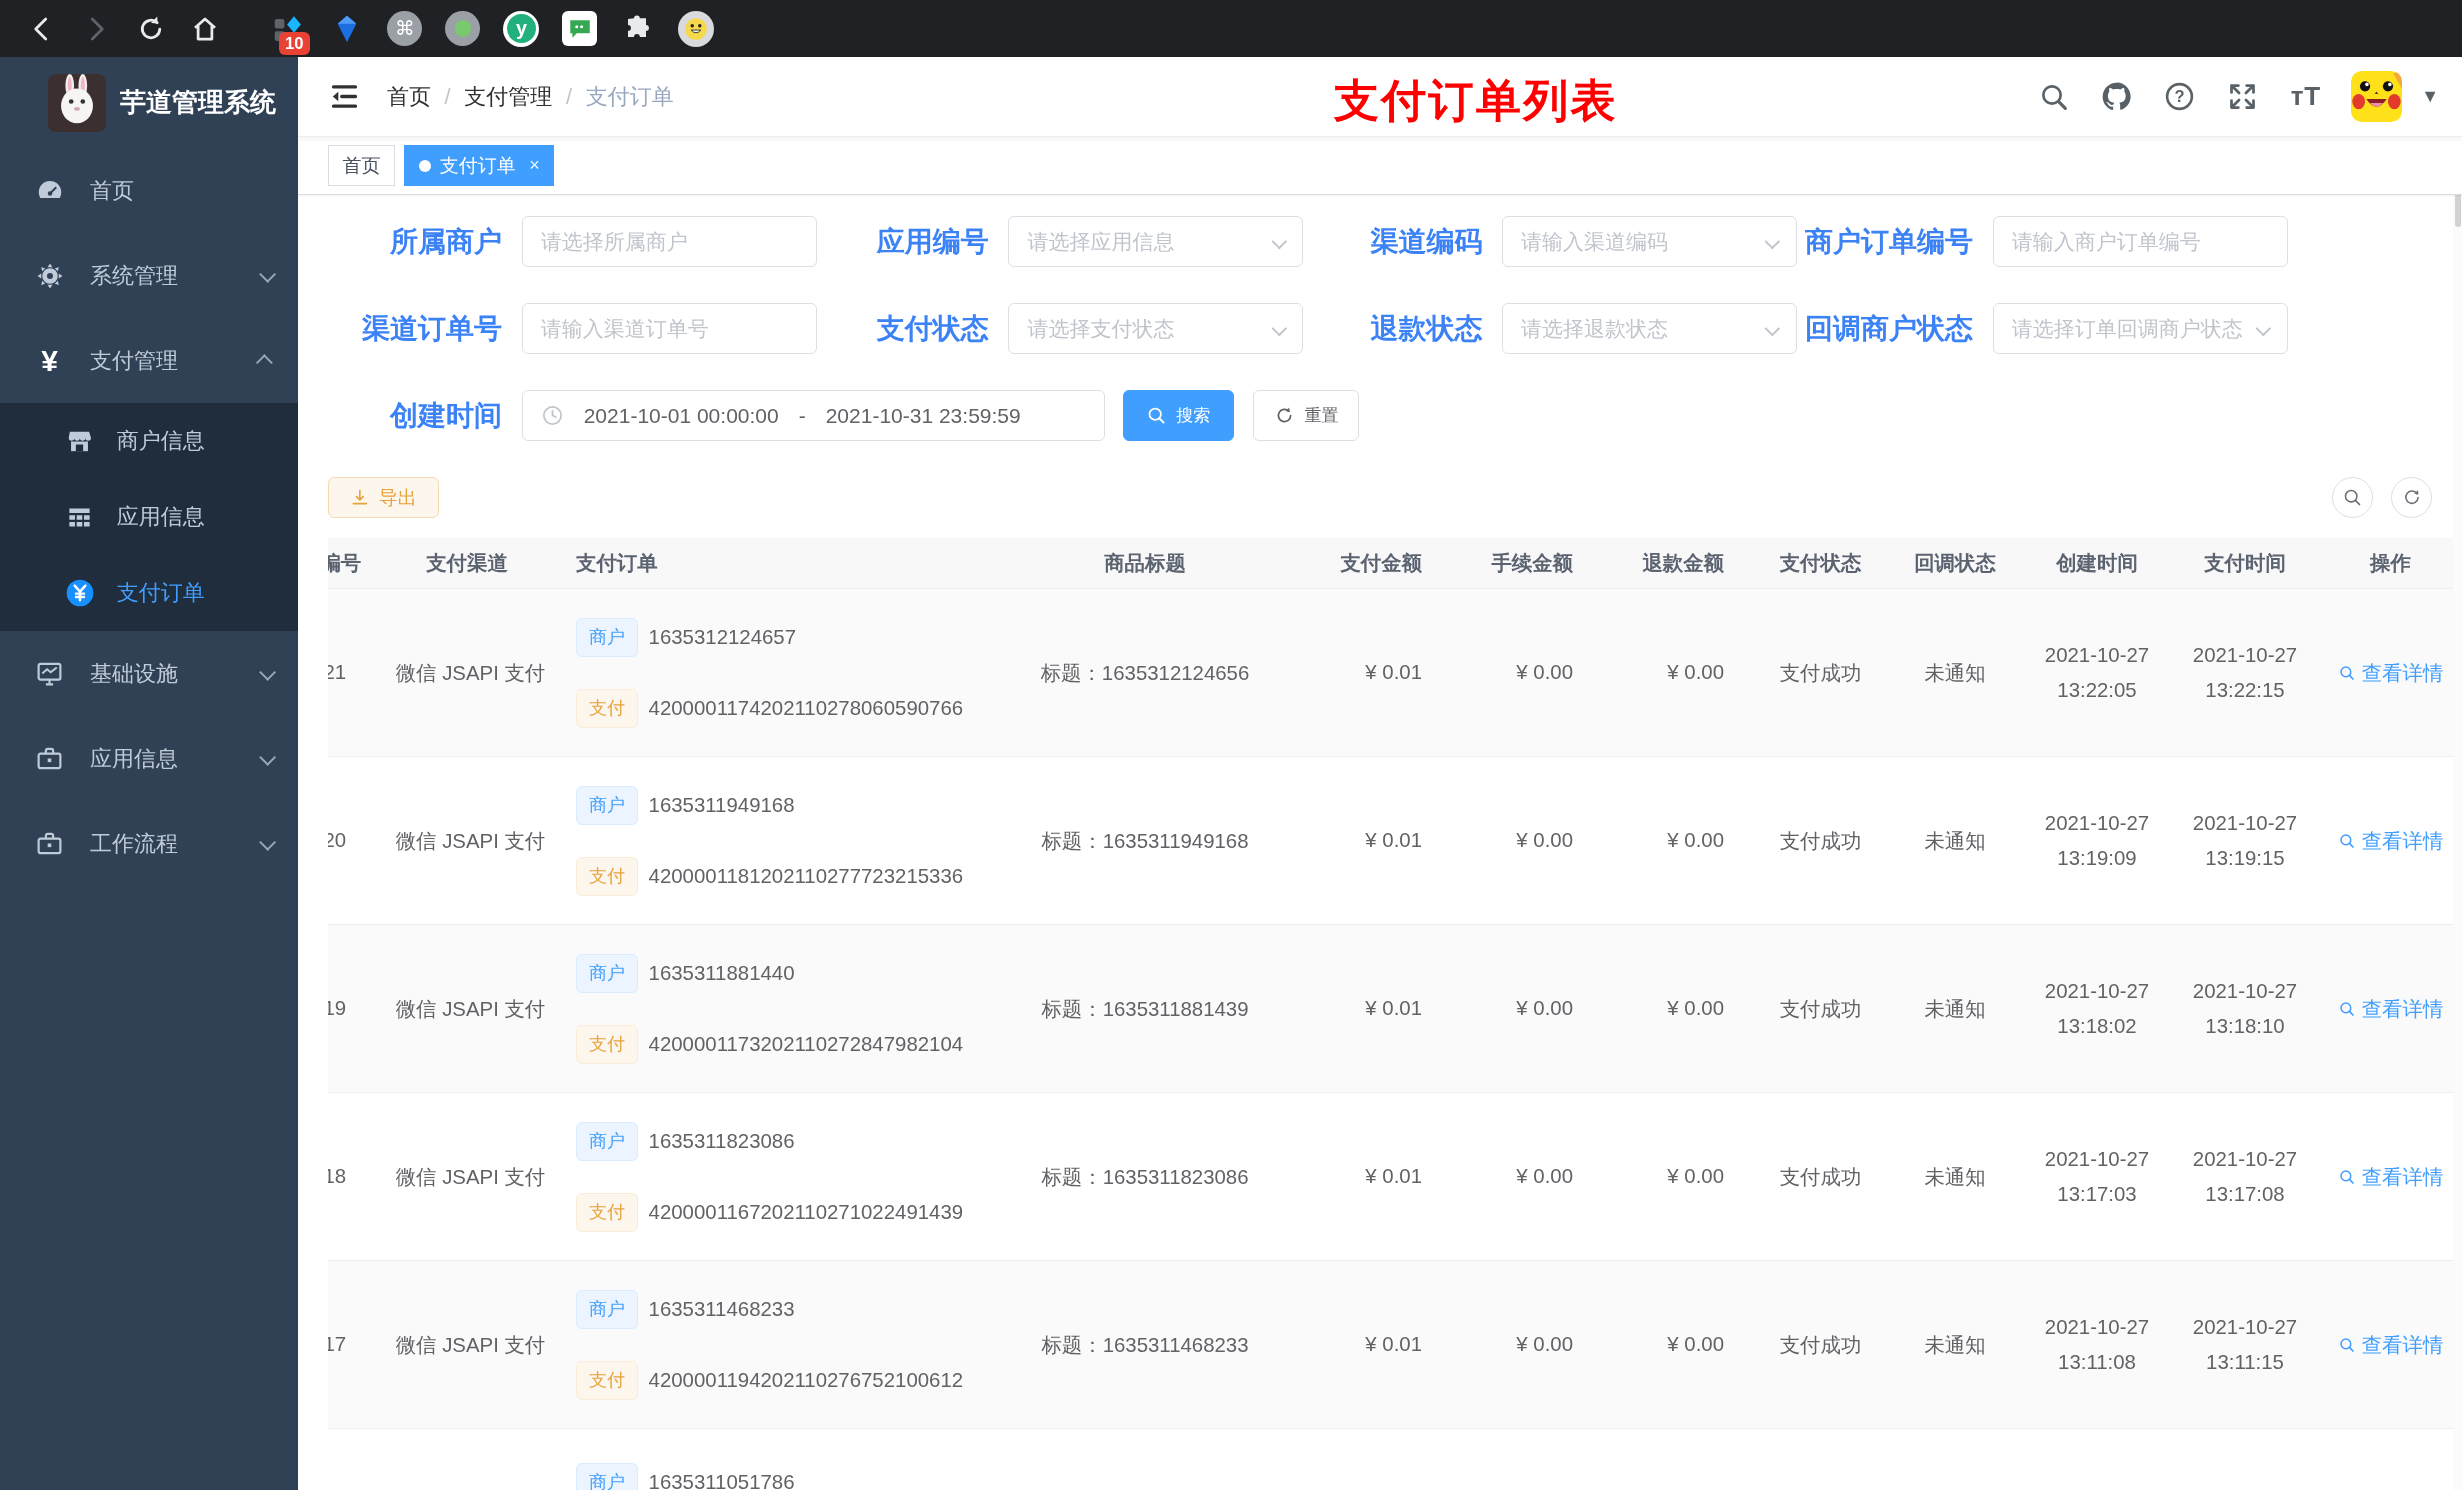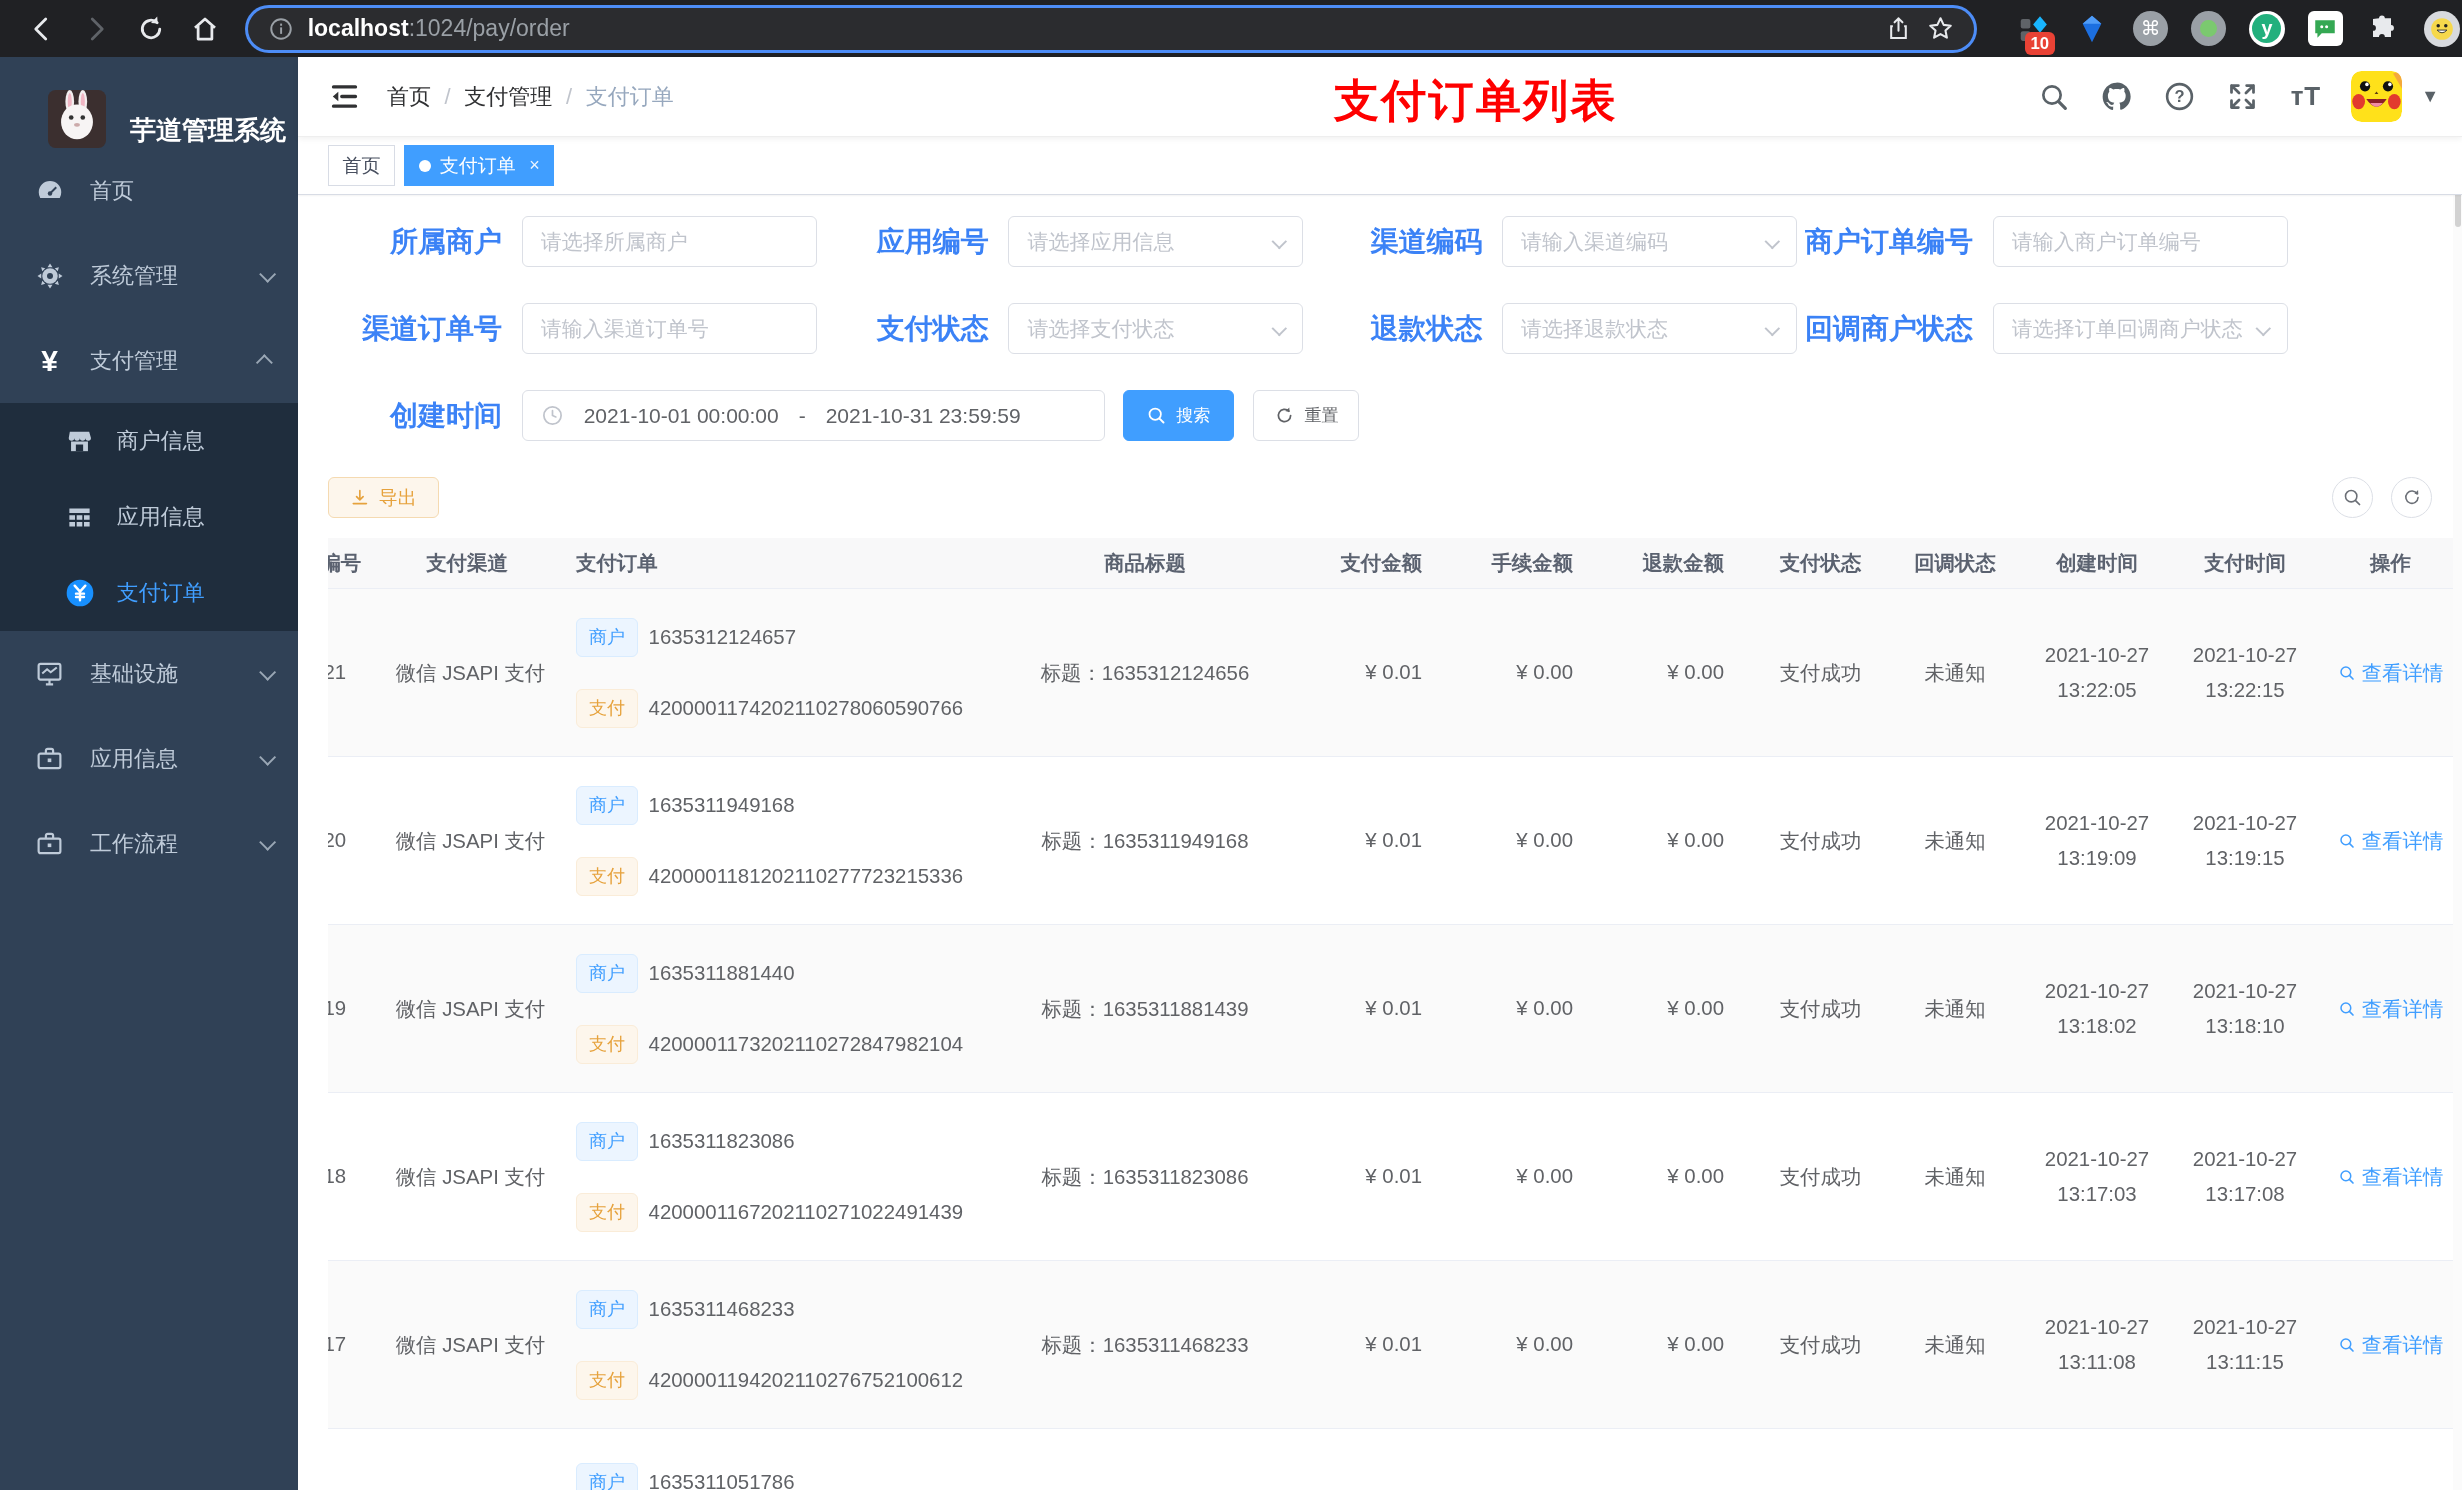--- a/index.html
+++ b/index.html
@@ -17,21 +17,21 @@
   .url-spacer { flex:1; }
   .ext-strip { display:flex; align-items:center; gap:23px; margin-left:35px; }
   .ext { width:35px; height:35px; position:relative; display:flex; align-items:center; justify-content:center; }
   .badge { position:absolute; bottom:-9px; left:7.6px; background:#e94235; color:#fff; font-size:16.7px;
     border-radius:6px; padding:1.5px 6px; font-weight:700; }
   .circ { border-radius:50%; display:flex; align-items:center; justify-content:center; }
 
   
   .app { display:flex; height:1433px; }
   .sidebar { width:298px; background:#304156; color:#bfcbd9; flex:0 0 auto; }
-  .logo-row { height:91px; display:flex; align-items:flex-end; padding-left:48px; gap:24px; }
+  .logo-row { height:91px; display:flex; align-items:center; padding-left:48px; gap:14px; }
   .logo-img { width:58px; height:58px; border-radius:7.6px; overflow:hidden; flex:0 0 auto; }
   .logo-title { color:#fff; font-size:26px; font-weight:700; white-space:nowrap; }
   .menu-item { height:85px; display:flex; align-items:center; padding:0 26px 0 32px; font-size:22px; cursor:pointer; }
   .menu-item .mi-ic { width:35px; display:flex; justify-content:center; flex:0 0 auto; }
   .menu-item .mi-label { margin-left:23px; flex:1; }
   .chev { width:12px; height:12px; border-right:2.3px solid #9aa7b5; border-bottom:2.3px solid #9aa7b5; flex:0 0 auto; }
   .chev.down { transform:rotate(45deg) translateY(-2.3px); }
   .chev.up { transform:rotate(-135deg) translateY(-2.3px); }
   .submenu { background:#1f2d3d; }
   .submenu .menu-item { height:76px; padding-left:62px; }
@@ -135,36 +135,20 @@
         <path d="M19 12a7 7 0 1 1-2.05-4.95" stroke="#e8eaed" stroke-width="2.2" fill="none" stroke-linecap="round"></path>
         <path d="M17 2 L17.3 7.6 L12 7.2 Z" fill="#e8eaed"></path>
       </svg>
   </div>
   <div class="nav-ic">
     <svg width="30" height="30" viewBox="0 0 24 24">
         <path d="M4 11 L12 4 L20 11 M6.5 9.5 V20 H17.5 V9.5" stroke="#e8eaed" stroke-width="2.2" fill="none" stroke-linejoin="round"></path>
       </svg>
   </div>
 
-  <div class="url-box">
-    <svg width="26" height="26" viewBox="0 0 24 24">
-        <circle cx="12" cy="12" r="9" stroke="#9aa0a6" stroke-width="1.8" fill="none"></circle>
-        <rect x="11.2" y="10.5" width="1.8" height="6" fill="#9aa0a6"></rect>
-        <rect x="11.2" y="7" width="1.8" height="2" fill="#9aa0a6"></rect>
-      </svg>
-    <div class="url-text"><b>localhost</b><span class="dim">:1024/pay/order</span></div>
-    <div class="url-spacer"></div>
-    <svg width="27" height="27" viewBox="0 0 24 24">
-        <path d="M12 3 V14 M8.5 6.5 L12 3 L15.5 6.5" stroke="#e8eaed" stroke-width="1.8" fill="none" stroke-linecap="round" stroke-linejoin="round"></path>
-        <path d="M7 10 H5.5 V20.5 H18.5 V10 H17" stroke="#e8eaed" stroke-width="1.8" fill="none"></path>
-      </svg>
-    <svg width="29" height="29" viewBox="0 0 24 24">
-        <path d="M12 3.5 L14.6 9 L20.5 9.7 L16.1 13.7 L17.3 19.6 L12 16.6 L6.7 19.6 L7.9 13.7 L3.5 9.7 L9.4 9 Z" stroke="#e8eaed" stroke-width="1.7" fill="none" stroke-linejoin="round"></path>
-      </svg>
-  </div>
 
   <div class="ext-strip">
     <div class="ext">
       <svg width="33" height="33" viewBox="0 0 24 24">
           <rect x="2" y="5" width="7" height="7" rx="1.5" fill="#5f6368"></rect>
           <rect x="2" y="14" width="7" height="7" rx="1.5" fill="#5f6368"></rect>
           <path d="M16 3 L21 9 L16 15 L11 9 Z" fill="#19b5fe"></path>
         </svg>
       <span class="badge">10</span>
     </div>

